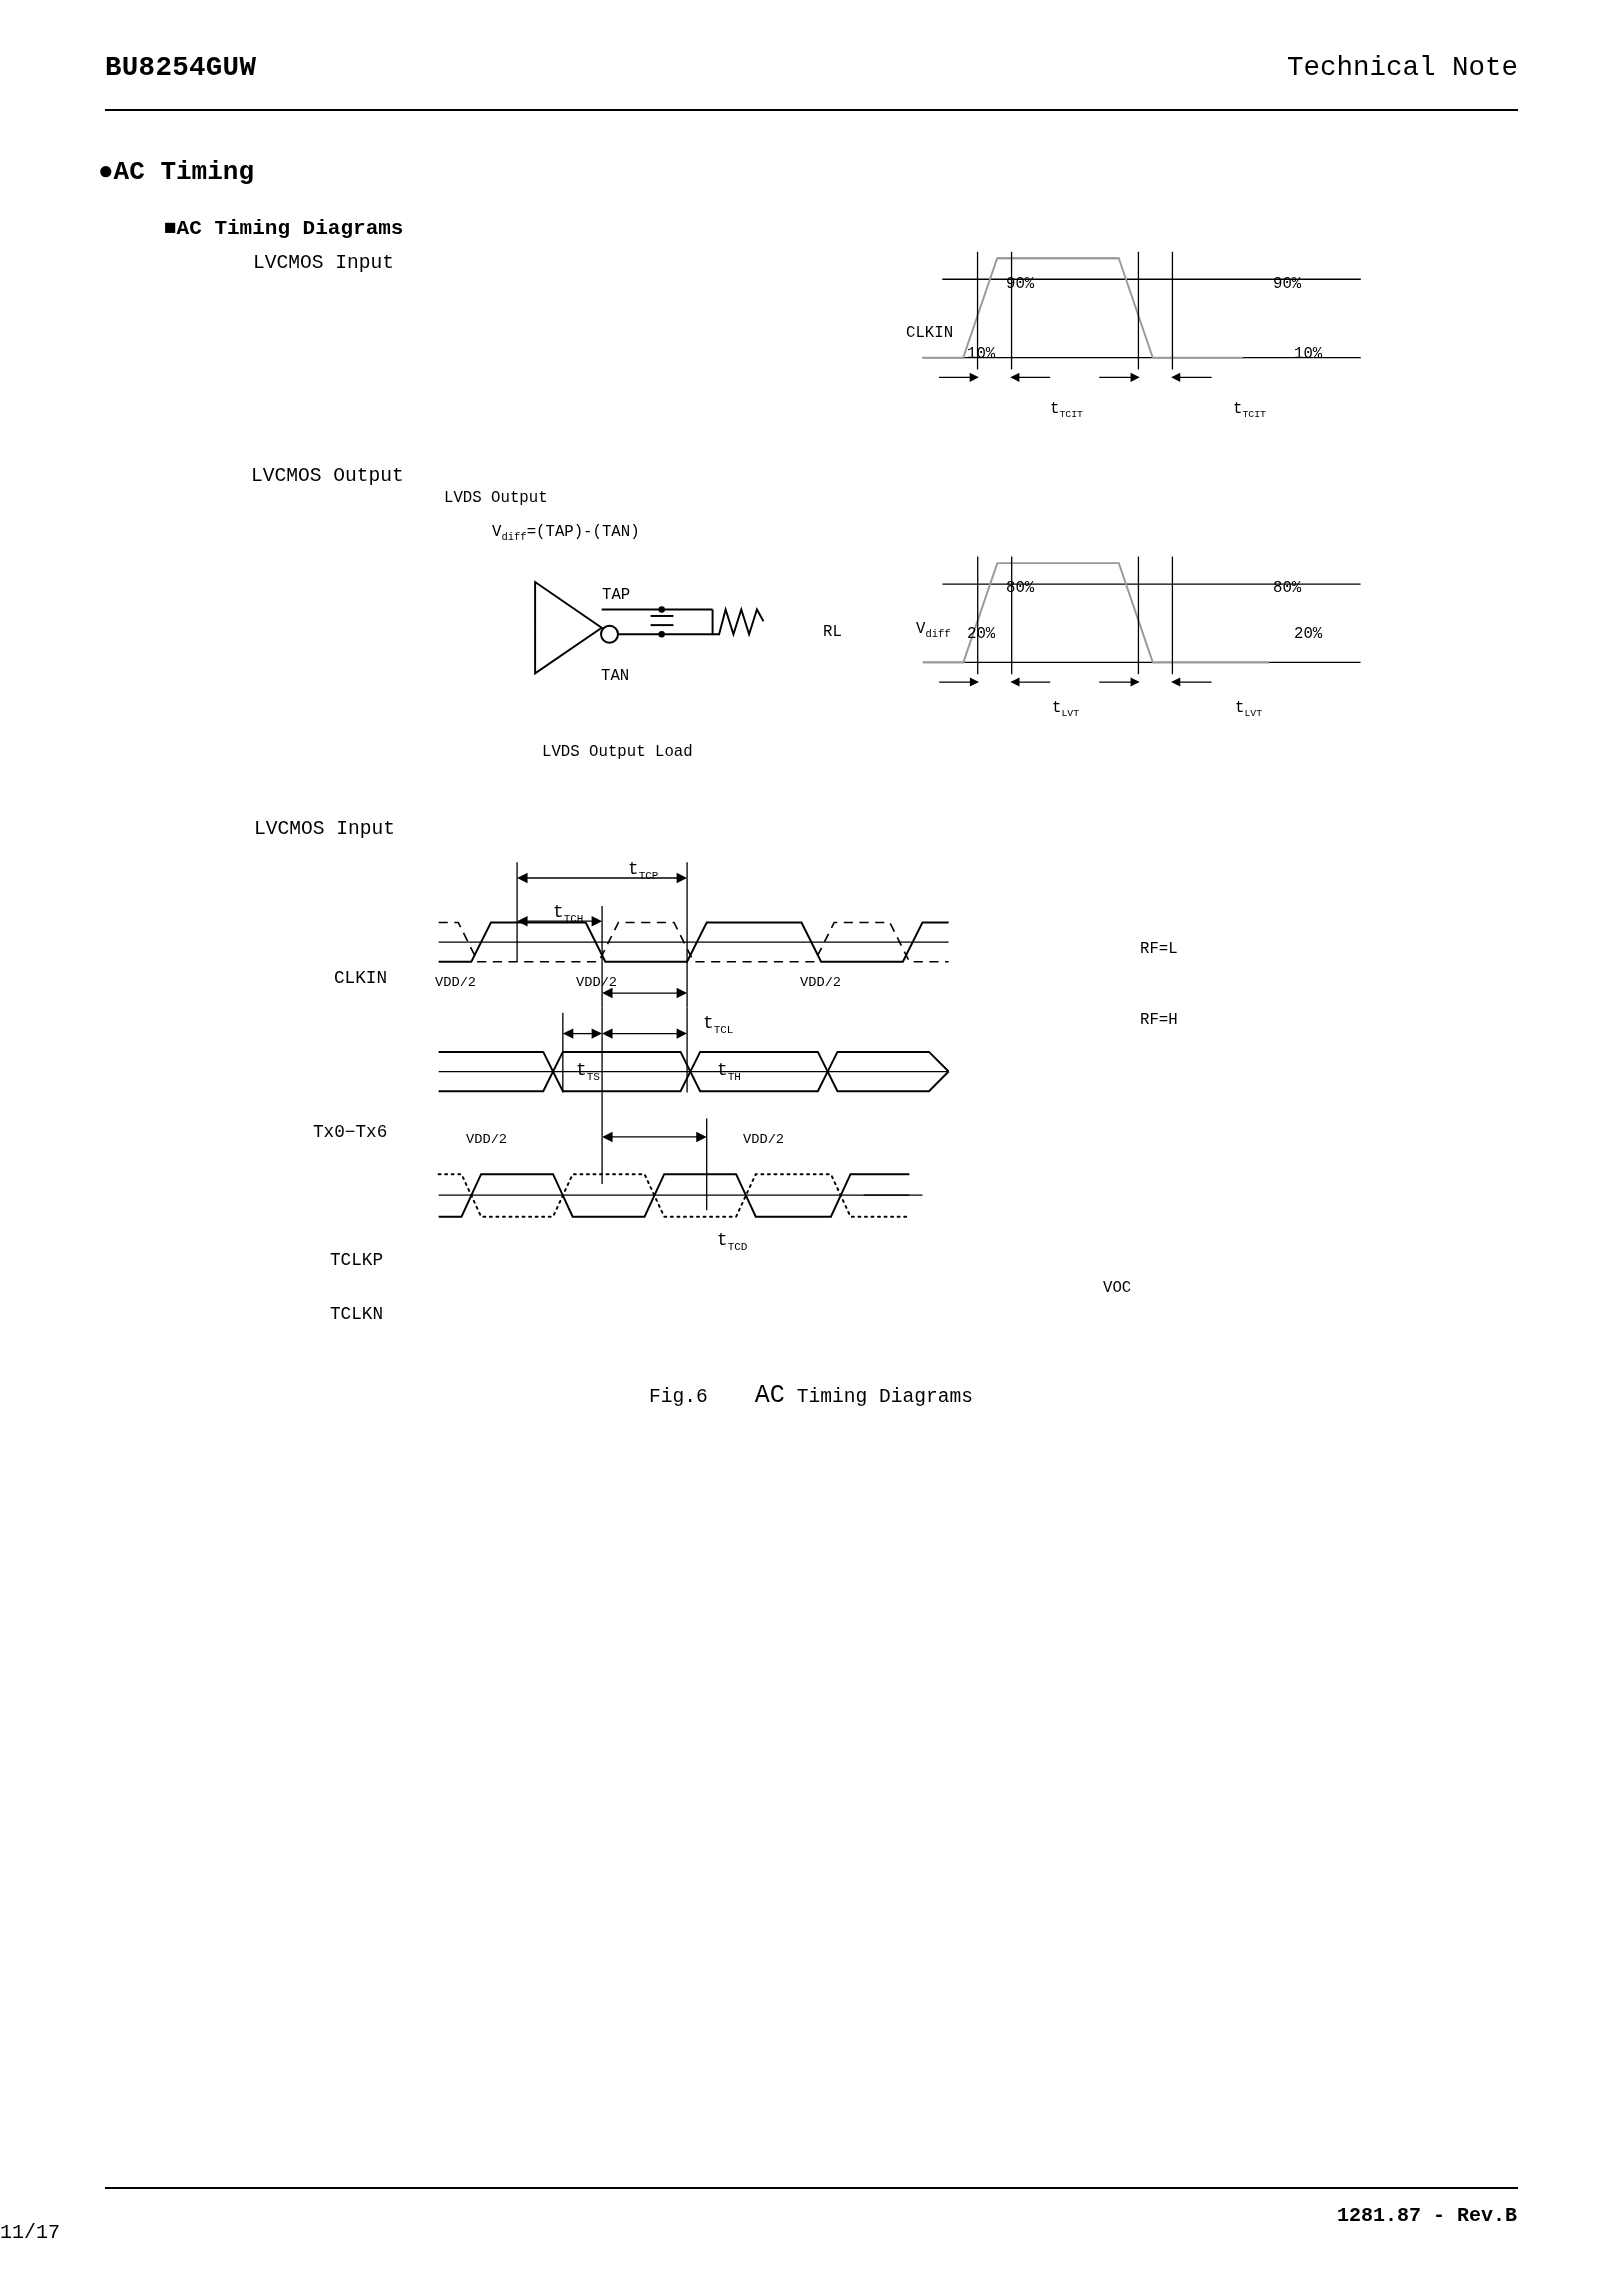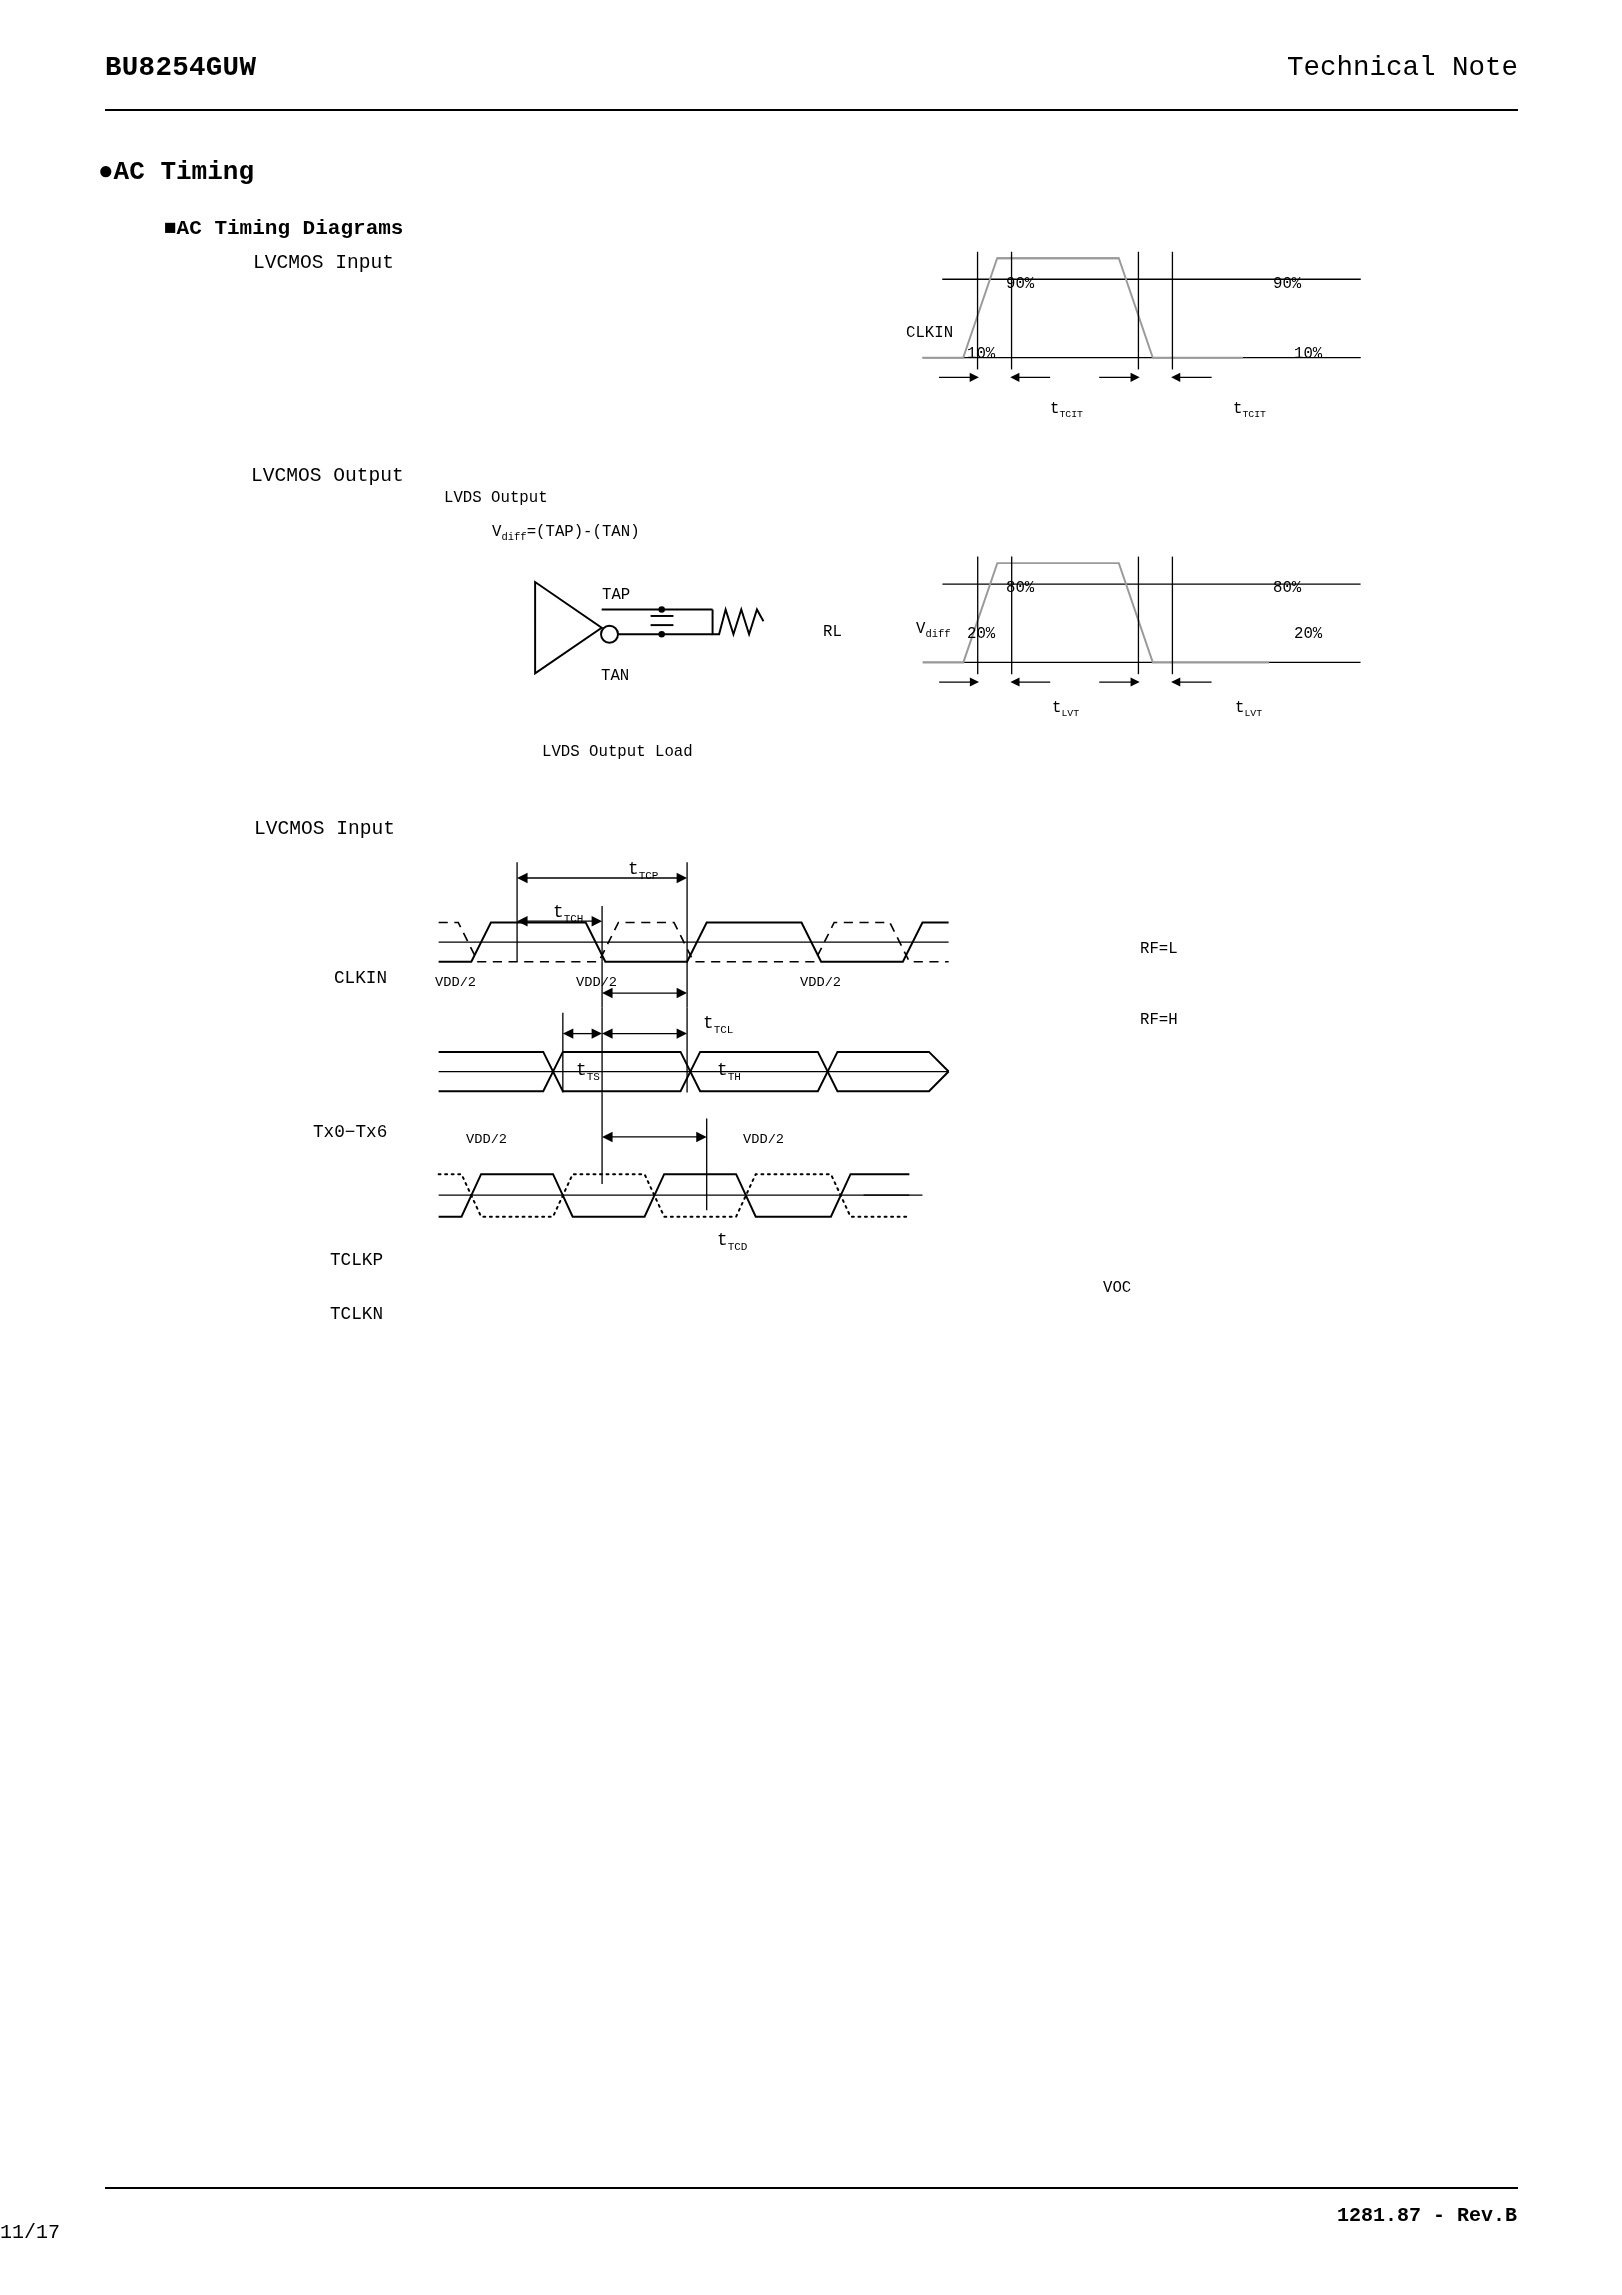--- a/index.html
+++ b/index.html
@@ -333,19 +333,25 @@
   <div class="lbl-tiny" style="left:435px; top:975px;">VDD/2</div>
   <div class="lbl-tiny" style="left:576px; top:975px;">VDD/2</div>
   <div class="lbl-tiny" style="left:800px; top:975px;">VDD/2</div>
   <div class="lbl-tiny" style="left:466px; top:1132px;">VDD/2</div>
   <div class="lbl-tiny" style="left:743px; top:1132px;">VDD/2</div>
 
   <div class="lbl-tiny" style="left:1140px; top:940px; font-size:15.7px;">RF=L</div>
   <div class="lbl-tiny" style="left:1140px; top:1011px; font-size:15.7px;">RF=H</div>
   <div class="lbl-tiny" style="left:1091px; top:1279px; font-size:15.7px;margin-left:12px;">VOC</div>
 
+  <div class="fig-caption">
+    <span>Fig.6</span>
+    &nbsp;&nbsp;
+    <span class="big">AC</span>
+    <span>Timing Diagrams</span>
+  </div>
 
   <div class="footer-rule"></div>
   <div class="footer-center">11/17</div>
   <div class="footer-right">1281.87  -  Rev.B</div>
 
 </div>
 
 
 </body></html>

